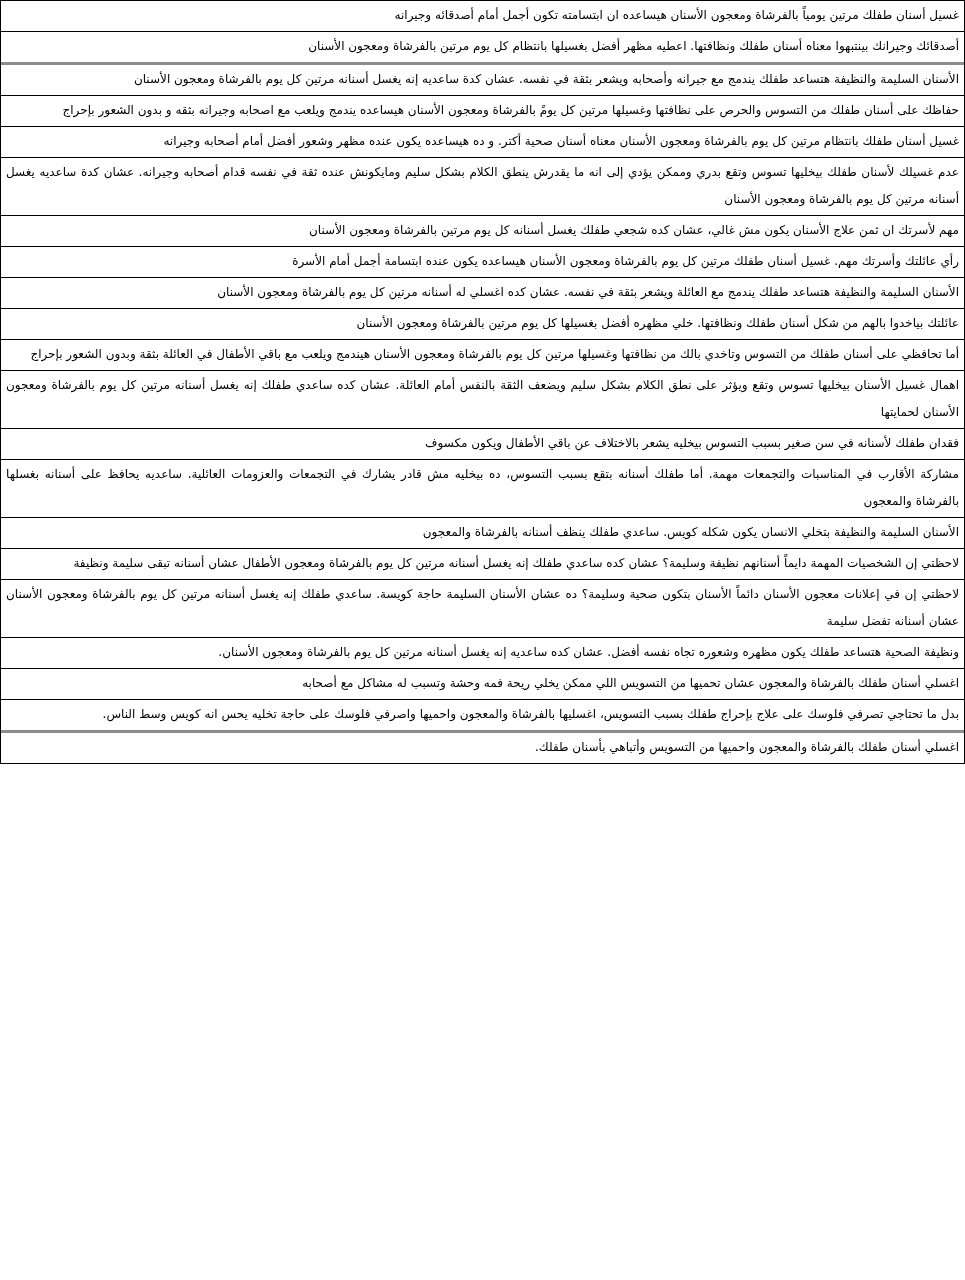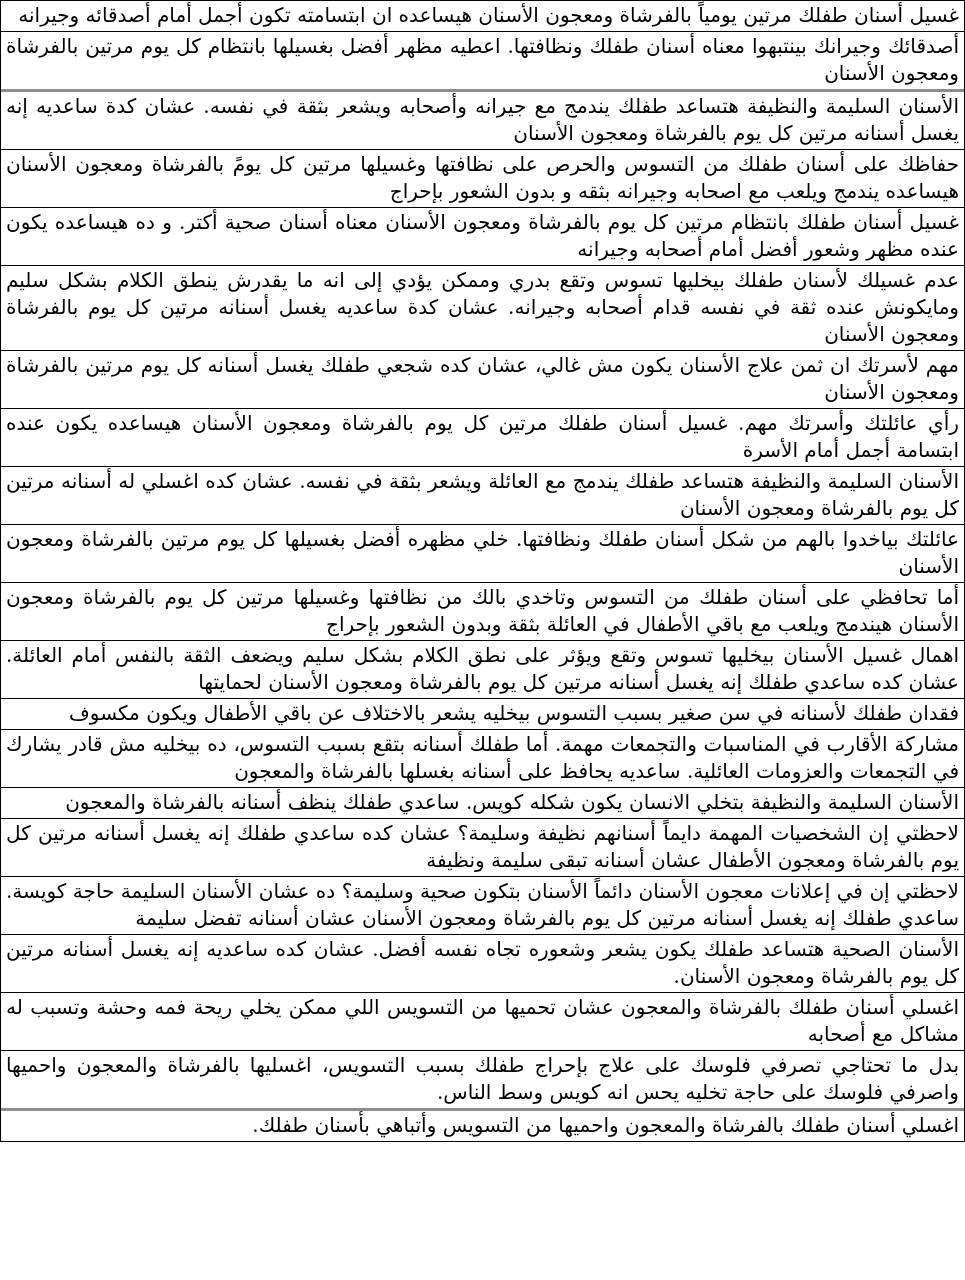--- a/index.html
+++ b/index.html
@@ -21,21 +21,21 @@
     background: #ffffff;
   }
   .doc-row {
     border-bottom: 1px solid #000;
     padding: 1px 5px 2px 5px;
     min-height: 27px;
     box-sizing: border-box;
   }
   .doc-row .cell-text {
     font-family: "DejaVu Serif", "DejaVu Sans", serif;
-    font-size: 20px;
+    font-size: 12px;
     line-height: 27px;
     color: #000000;
     text-align: justify;
     text-align-last: right;
     direction: rtl;
     display: block;
   }
   .doc-row.thick-sep {
     border-bottom: 3px solid #8c8c8c;
   }
@@ -109,21 +109,21 @@
 
     <div class="doc-row">
       <span class="cell-text">لاحظتي إن الشخصيات المهمة دايماً أسنانهم نظيفة وسليمة؟ عشان كده ساعدي طفلك إنه يغسل أسنانه مرتين كل يوم بالفرشاة ومعجون الأطفال عشان أسنانه تبقى سليمة ونظيفة</span>
     </div>
 
     <div class="doc-row">
       <span class="cell-text">لاحظتي إن في إعلانات معجون الأسنان دائماً الأسنان بتكون صحية وسليمة؟ ده عشان الأسنان السليمة حاجة كويسة. ساعدي طفلك إنه يغسل أسنانه مرتين كل يوم بالفرشاة ومعجون الأسنان عشان أسنانه تفضل سليمة</span>
     </div>
 
     <div class="doc-row">
-      <span class="cell-text">الأسنان الصحية هتساعد طفلك يكون يشعر وشعوره تجاه نفسه أفضل. عشان كده ساعديه إنه يغسل أسنانه مرتين كل يوم بالفرشاة ومعجون الأسنان.</span>
+      <span class="cell-text">ونظيفة الصحية هتساعد طفلك يكون مظهره وشعوره تجاه نفسه أفضل. عشان كده ساعديه إنه يغسل أسنانه مرتين كل يوم بالفرشاة ومعجون الأسنان.</span>
     </div>
 
     <div class="doc-row">
       <span class="cell-text">اغسلي أسنان طفلك بالفرشاة والمعجون عشان تحميها من التسويس اللي ممكن يخلي ريحة فمه وحشة وتسبب له مشاكل مع أصحابه</span>
     </div>
 
 
     <div class="doc-row thick-sep">
       <span class="cell-text">بدل ما تحتاجي تصرفي فلوسك على علاج بإحراج طفلك بسبب التسويس، اغسليها بالفرشاة والمعجون واحميها واصرفي فلوسك على حاجة تخليه يحس انه كويس وسط الناس.</span>
     </div>

